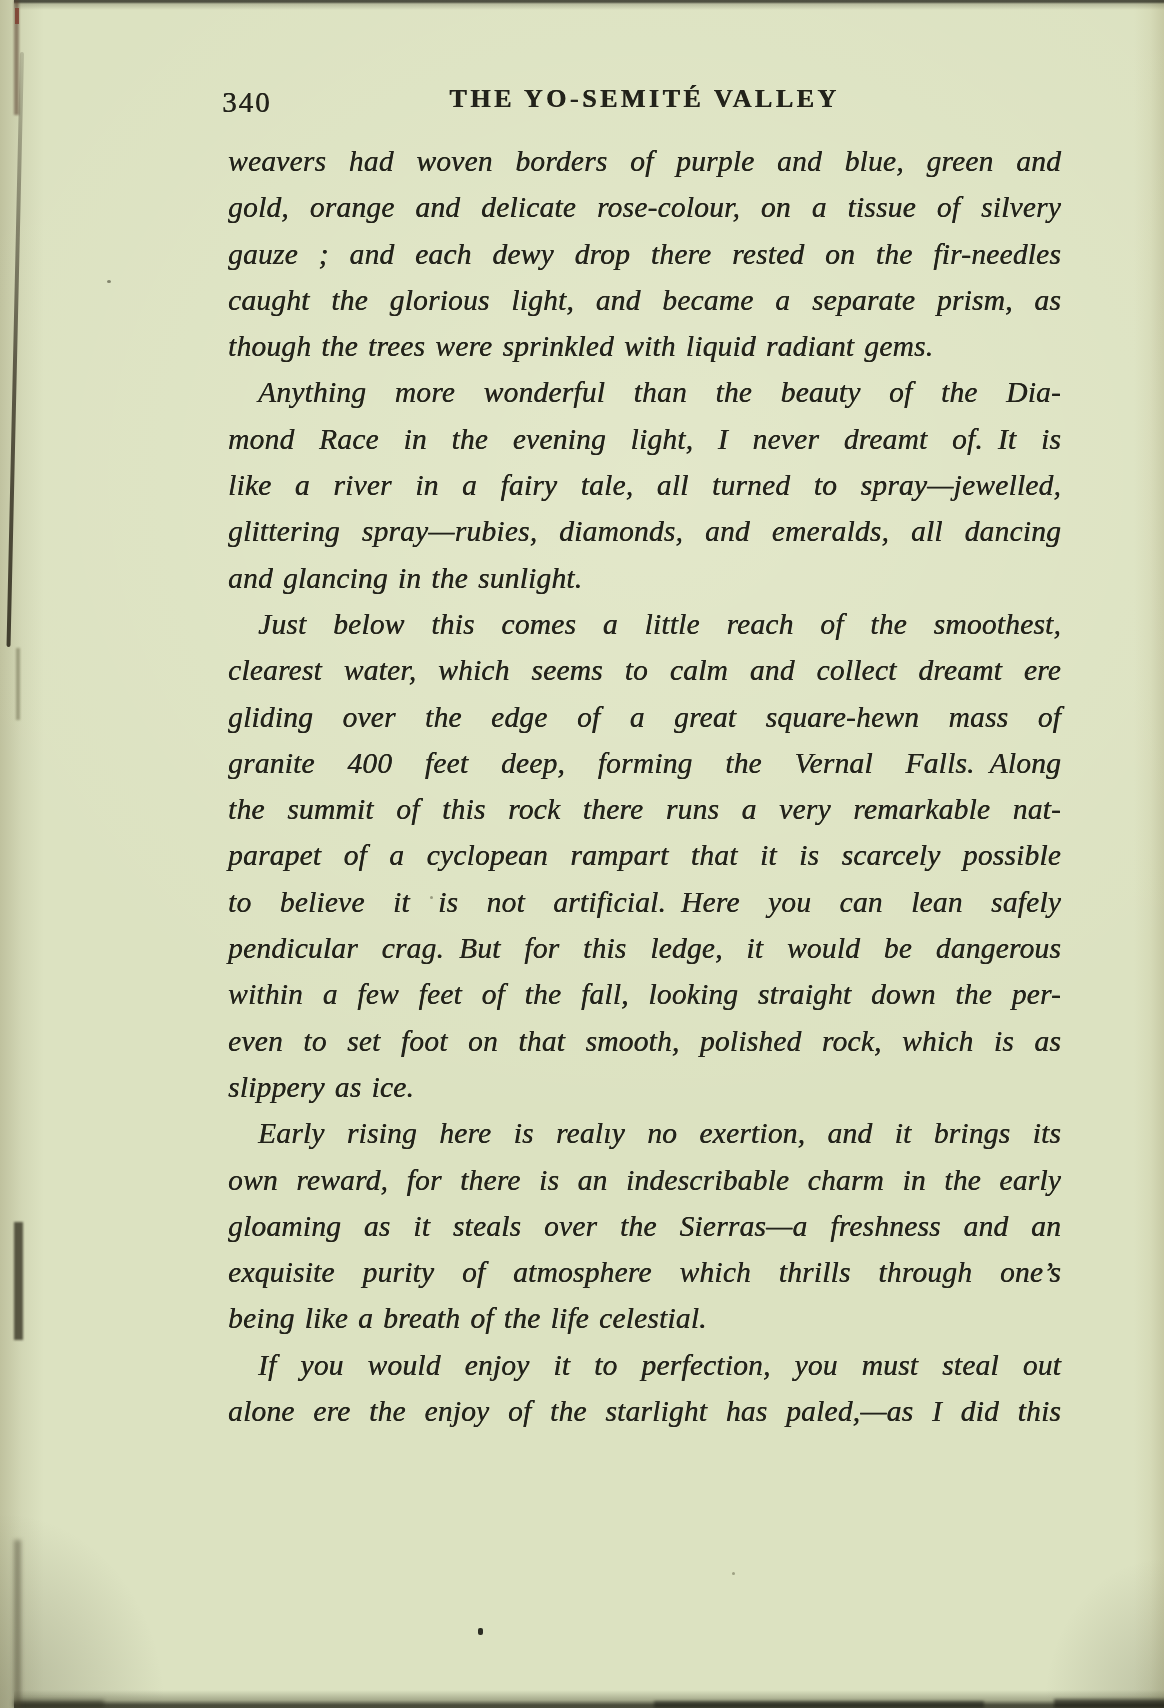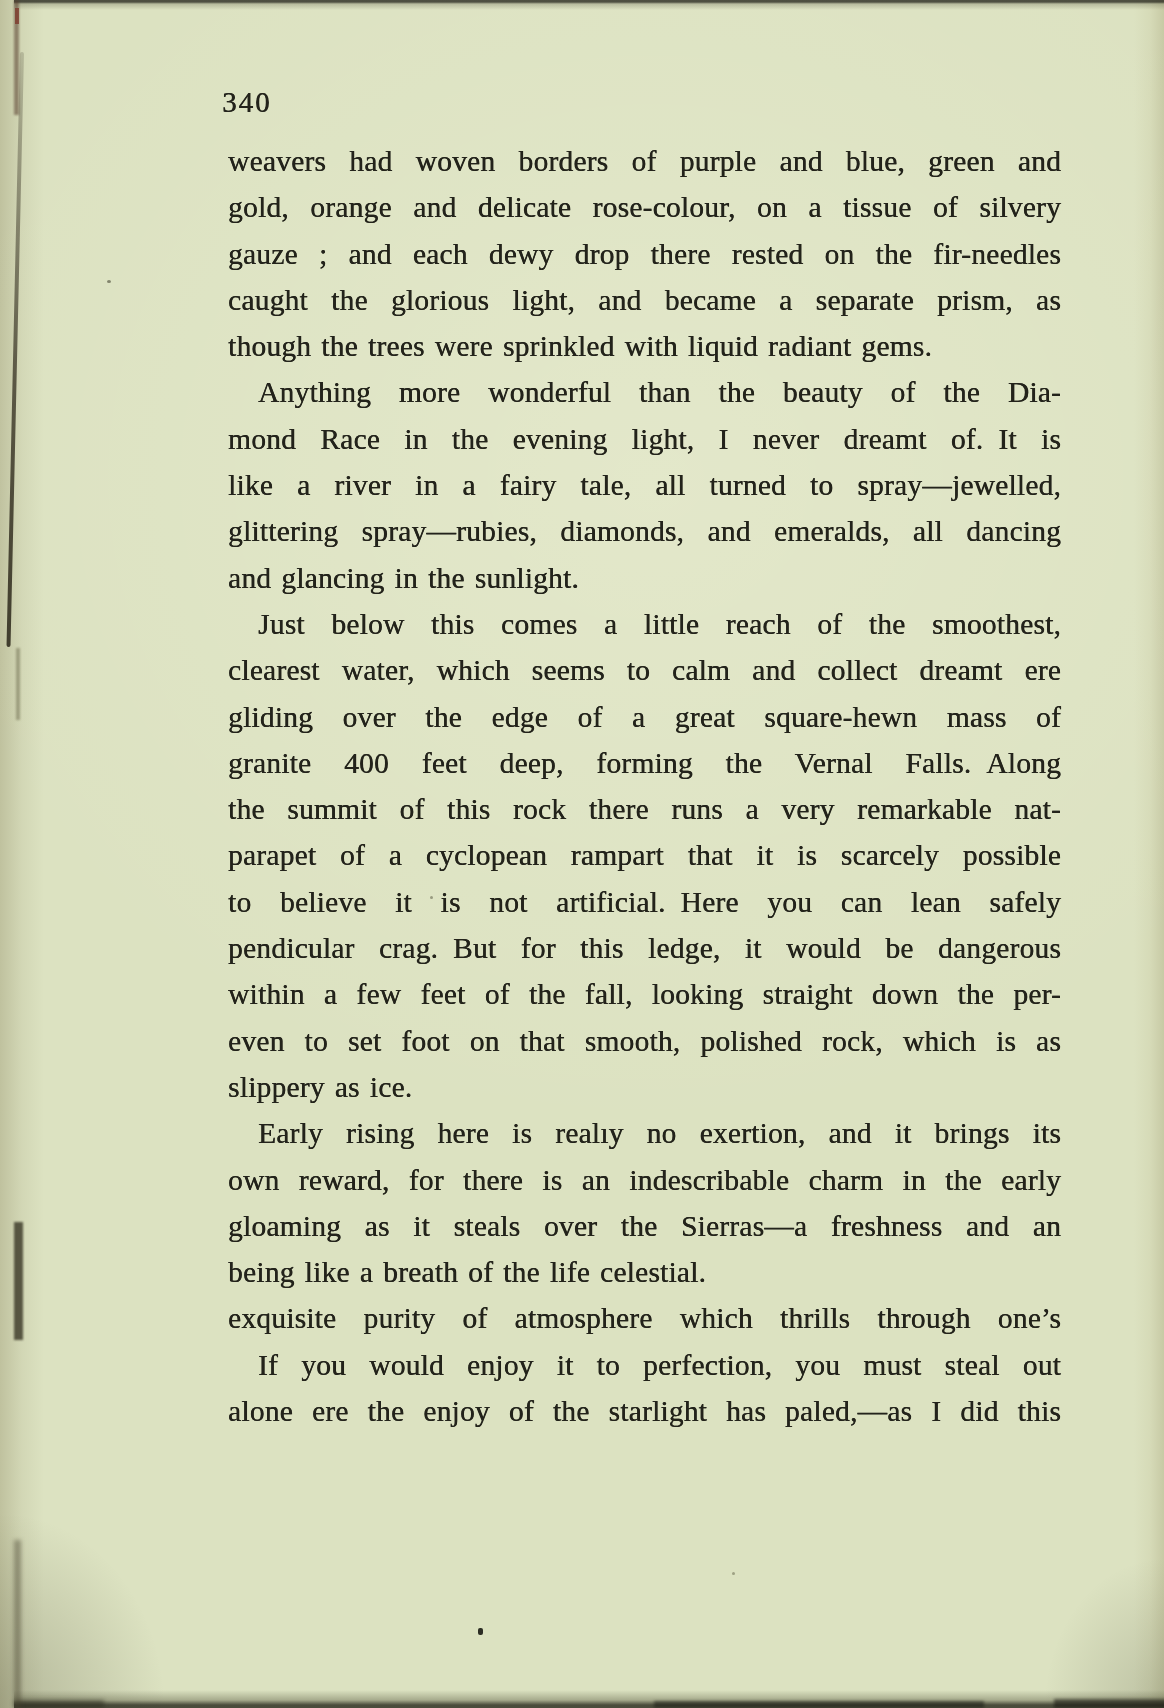--- a/index.html
+++ b/index.html
@@ -28,21 +28,21 @@
     color:var(--ink,#23231b);
     text-shadow:0.5px 0 0 currentColor;
   }
   
   .text-block{
     position:absolute;left:214px;top:138px;width:833px;
     font-size:29.5px;line-height:46.3px;color:var(--ink,#23231b);
     letter-spacing:0.2px;word-spacing:2.5px;
     text-shadow:0.35px 0 0 currentColor;
   }
-  .line{text-align:justify;text-align-last:justify;white-space:nowrap;}
+  .line{text-align:justify;text-align-last:justify;white-space:nowrap;font-style:italic;}
   .line.last{text-align-last:left;white-space:normal;}
   .line.indent{text-indent:30px;}
   
   .edge-top{position:absolute;left:0;top:0;right:0;height:10px;
     background:linear-gradient(to bottom, rgba(30,30,22,0.75) 0 2px, rgba(85,85,62,0.28) 4px, rgba(85,85,62,0) 10px);}
   .edge-bottom{position:absolute;left:0;bottom:0;right:0;height:18px;
     background:linear-gradient(to top, rgba(42,43,30,0.82) 0 3px, rgba(80,82,56,0.38) 8px, rgba(80,82,56,0) 18px);}
   .edge-bottom-patch1{position:absolute;left:640px;bottom:0;width:330px;height:7px;background:rgba(30,31,21,0.55);filter:blur(1.5px);}
   .edge-bottom-patch2{position:absolute;left:1040px;bottom:0;width:124px;height:9px;background:rgba(28,29,20,0.6);filter:blur(1.5px);}
   .edge-bottom-patch3{position:absolute;left:0;bottom:0;width:90px;height:8px;background:rgba(45,45,32,0.5);filter:blur(2px);}
@@ -59,20 +59,21 @@
   .speck3{position:absolute;left:464px;top:1628px;width:5px;height:7px;border-radius:2px;background:#2c2d24;}
   .speck4{position:absolute;left:718px;top:1572px;width:3px;height:3px;border-radius:50%;background:rgba(95,95,70,0.5);}
 </style>
 </head>
 <body>
 
 <div class="page">
 
   <div class="header">
     <span class="page-number">340</span>
+    <span class="running-title">THE YO-SEMITÉ VALLEY</span>
   </div>
 
   <div class="text-block">
       <div class="line">weavers had woven borders of purple and blue, green and</div>
       <div class="line">gold, orange and delicate rose-colour, on a tissue of silvery</div>
       <div class="line">gauze ; and each dewy drop there rested on the fir-needles</div>
       <div class="line">caught the glorious light, and became a separate prism, as</div>
       <div class="line last">though the trees were sprinkled with liquid radiant gems.</div>
       <div class="line indent">Anything more wonderful than the beauty of the Dia-</div>
       <div class="line">mond Race in the evening light, I never dreamt of. It is</div>
@@ -86,22 +87,22 @@
       <div class="line">the summit of this rock there runs a very remarkable nat-</div>
       <div class="line">parapet of a cyclopean rampart that it is scarcely possible</div>
       <div class="line">to believe it is not artificial. Here you can lean safely</div>
       <div class="line">pendicular crag. But for this ledge, it would be dangerous</div>
       <div class="line">within a few feet of the fall, looking straight down the per-</div>
       <div class="line">even to set foot on that smooth, polished rock, which is as</div>
       <div class="line last">slippery as ice.</div>
       <div class="line indent">Early rising here is realıy no exertion, and it brings its</div>
       <div class="line">own reward, for there is an indescribable charm in the early</div>
       <div class="line">gloaming as it steals over the Sierras—a freshness and an</div>
+      <div class="line">exquisite purity of atmosphere which thrills through one’s</div>
       <div class="line last">being like a breath of the life celestial.</div>
-      <div class="line">exquisite purity of atmosphere which thrills through one’s</div>
       <div class="line indent">If you would enjoy it to perfection, you must steal out</div>
       <div class="line">alone ere the enjoy of the starlight has paled,—as I did this</div>
     </div>
 
   <div class="edge-top"></div>
   <div class="edge-bottom"></div>
   <div class="edge-bottom-patch1"></div>
   <div class="edge-bottom-patch2"></div>
   <div class="edge-bottom-patch3"></div>
   <div class="scratch-a"></div>

